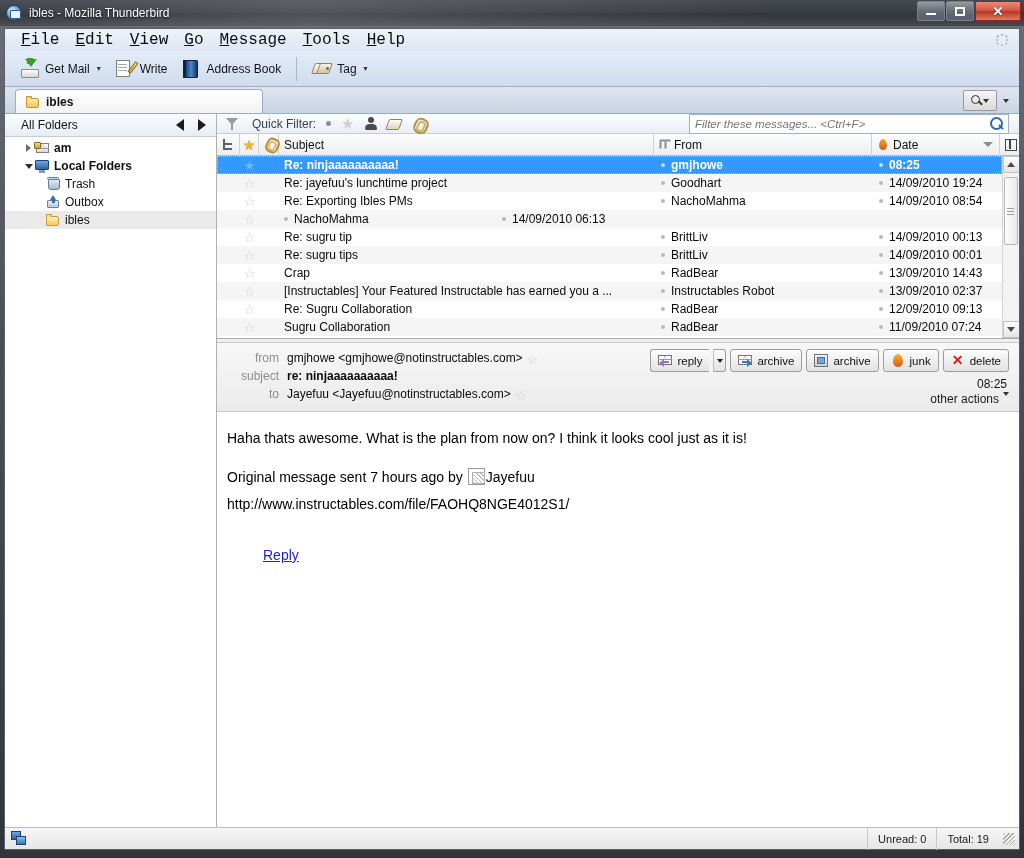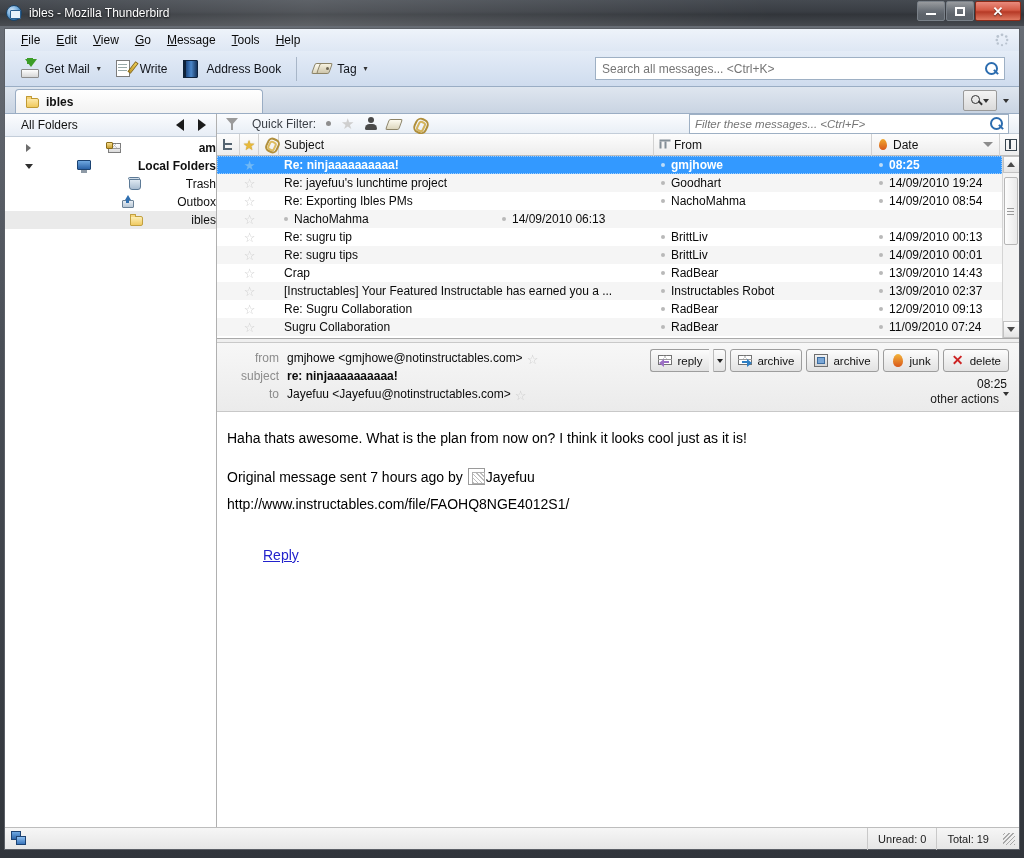--- a/index.html
+++ b/index.html
@@ -86,22 +86,23 @@
   .menubar {
     height: 22px;
     background: linear-gradient(to bottom, #eef3fa, #dee7f4);
     display: flex; align-items: center;
     padding-left: 8px;
     position: relative;
   }
   .menuitem {
     padding: 2px 8px;
     color: #0b0b0b;
-    font-size: 12px;
+    font-size: 16px;
     line-height: 14px;
+    font-family: Liberation Mono, monospace;
   }
   .menuitem u { text-decoration: underline; }
   .spinner {
     position: absolute; right: 10px; top: 4px;
     width: 14px; height: 14px;
   }
 
   
   .maintoolbar {
     height: 36px;
@@ -262,21 +263,20 @@
     position: relative;
   }
   .fp-navs { position:absolute; right: 10px; display: flex; gap: 14px; }
   .tri-l { width:0;height:0;border-top:6px solid transparent;border-bottom:6px solid transparent;border-right:8px solid #1b1b1b;}
   .tri-r { width:0;height:0;border-top:6px solid transparent;border-bottom:6px solid transparent;border-left:8px solid #1b1b1b;}
   .fp-tree { flex:1; padding-top: 2px; background:#fff; }
   .frow {
     height: 18px; display: flex; align-items: center;
     font-size: 12px; color: #101010; padding-left: 18px;
     white-space: nowrap;
-    justify-content: space-between;
   }
   .frow.selected { background: #eaeaea; }
   .frow.bold { font-weight: bold; }
   .twisty-c { width:11px;flex:none;display:flex;align-items:center;justify-content:center;}
   .twisty-c .tc { width:0;height:0;border-top:4px solid transparent;border-bottom:4px solid transparent;border-left:5px solid #6d6d6d;}
   .twisty-c .te { width:0;height:0;border-left:4px solid transparent;border-right:4px solid transparent;border-top:5px solid #2f2f2f;}
   .ind { width: 11px; flex: none; }
   .fico { width:16px;height:14px;position:relative;flex:none;margin-right:4px;}
   
   .fico-acct .e{position:absolute;left:2px;top:2px;width:13px;height:10px;background:linear-gradient(to bottom,#fff,#dbdbdb);border:1px solid #7d7d7d;}
@@ -590,24 +590,20 @@
       <div class="tb-sep"></div>
       <div class="tbtn">
         <span class="ico ico-tag">
           <span class="tg"></span>
             <span class="tg2"></span>
             <span class="hole"></span>
         </span>
         <span>Tag</span>
         <span class="caret">▾</span>
       </div>
-      <div class="searchbox">
-        <input value="" placeholder="Search all messages... &lt;Ctrl+K&gt;" style="">
-        <span class="mag"></span>
-      </div>
     </div>
 
     <div class="tabbar">
       <div class="tab">
         <span class="folder-ico">
             <span class="fb"></span>
             <span class="ft"></span>
           </span>
         <span>ibles</span>
       </div>

